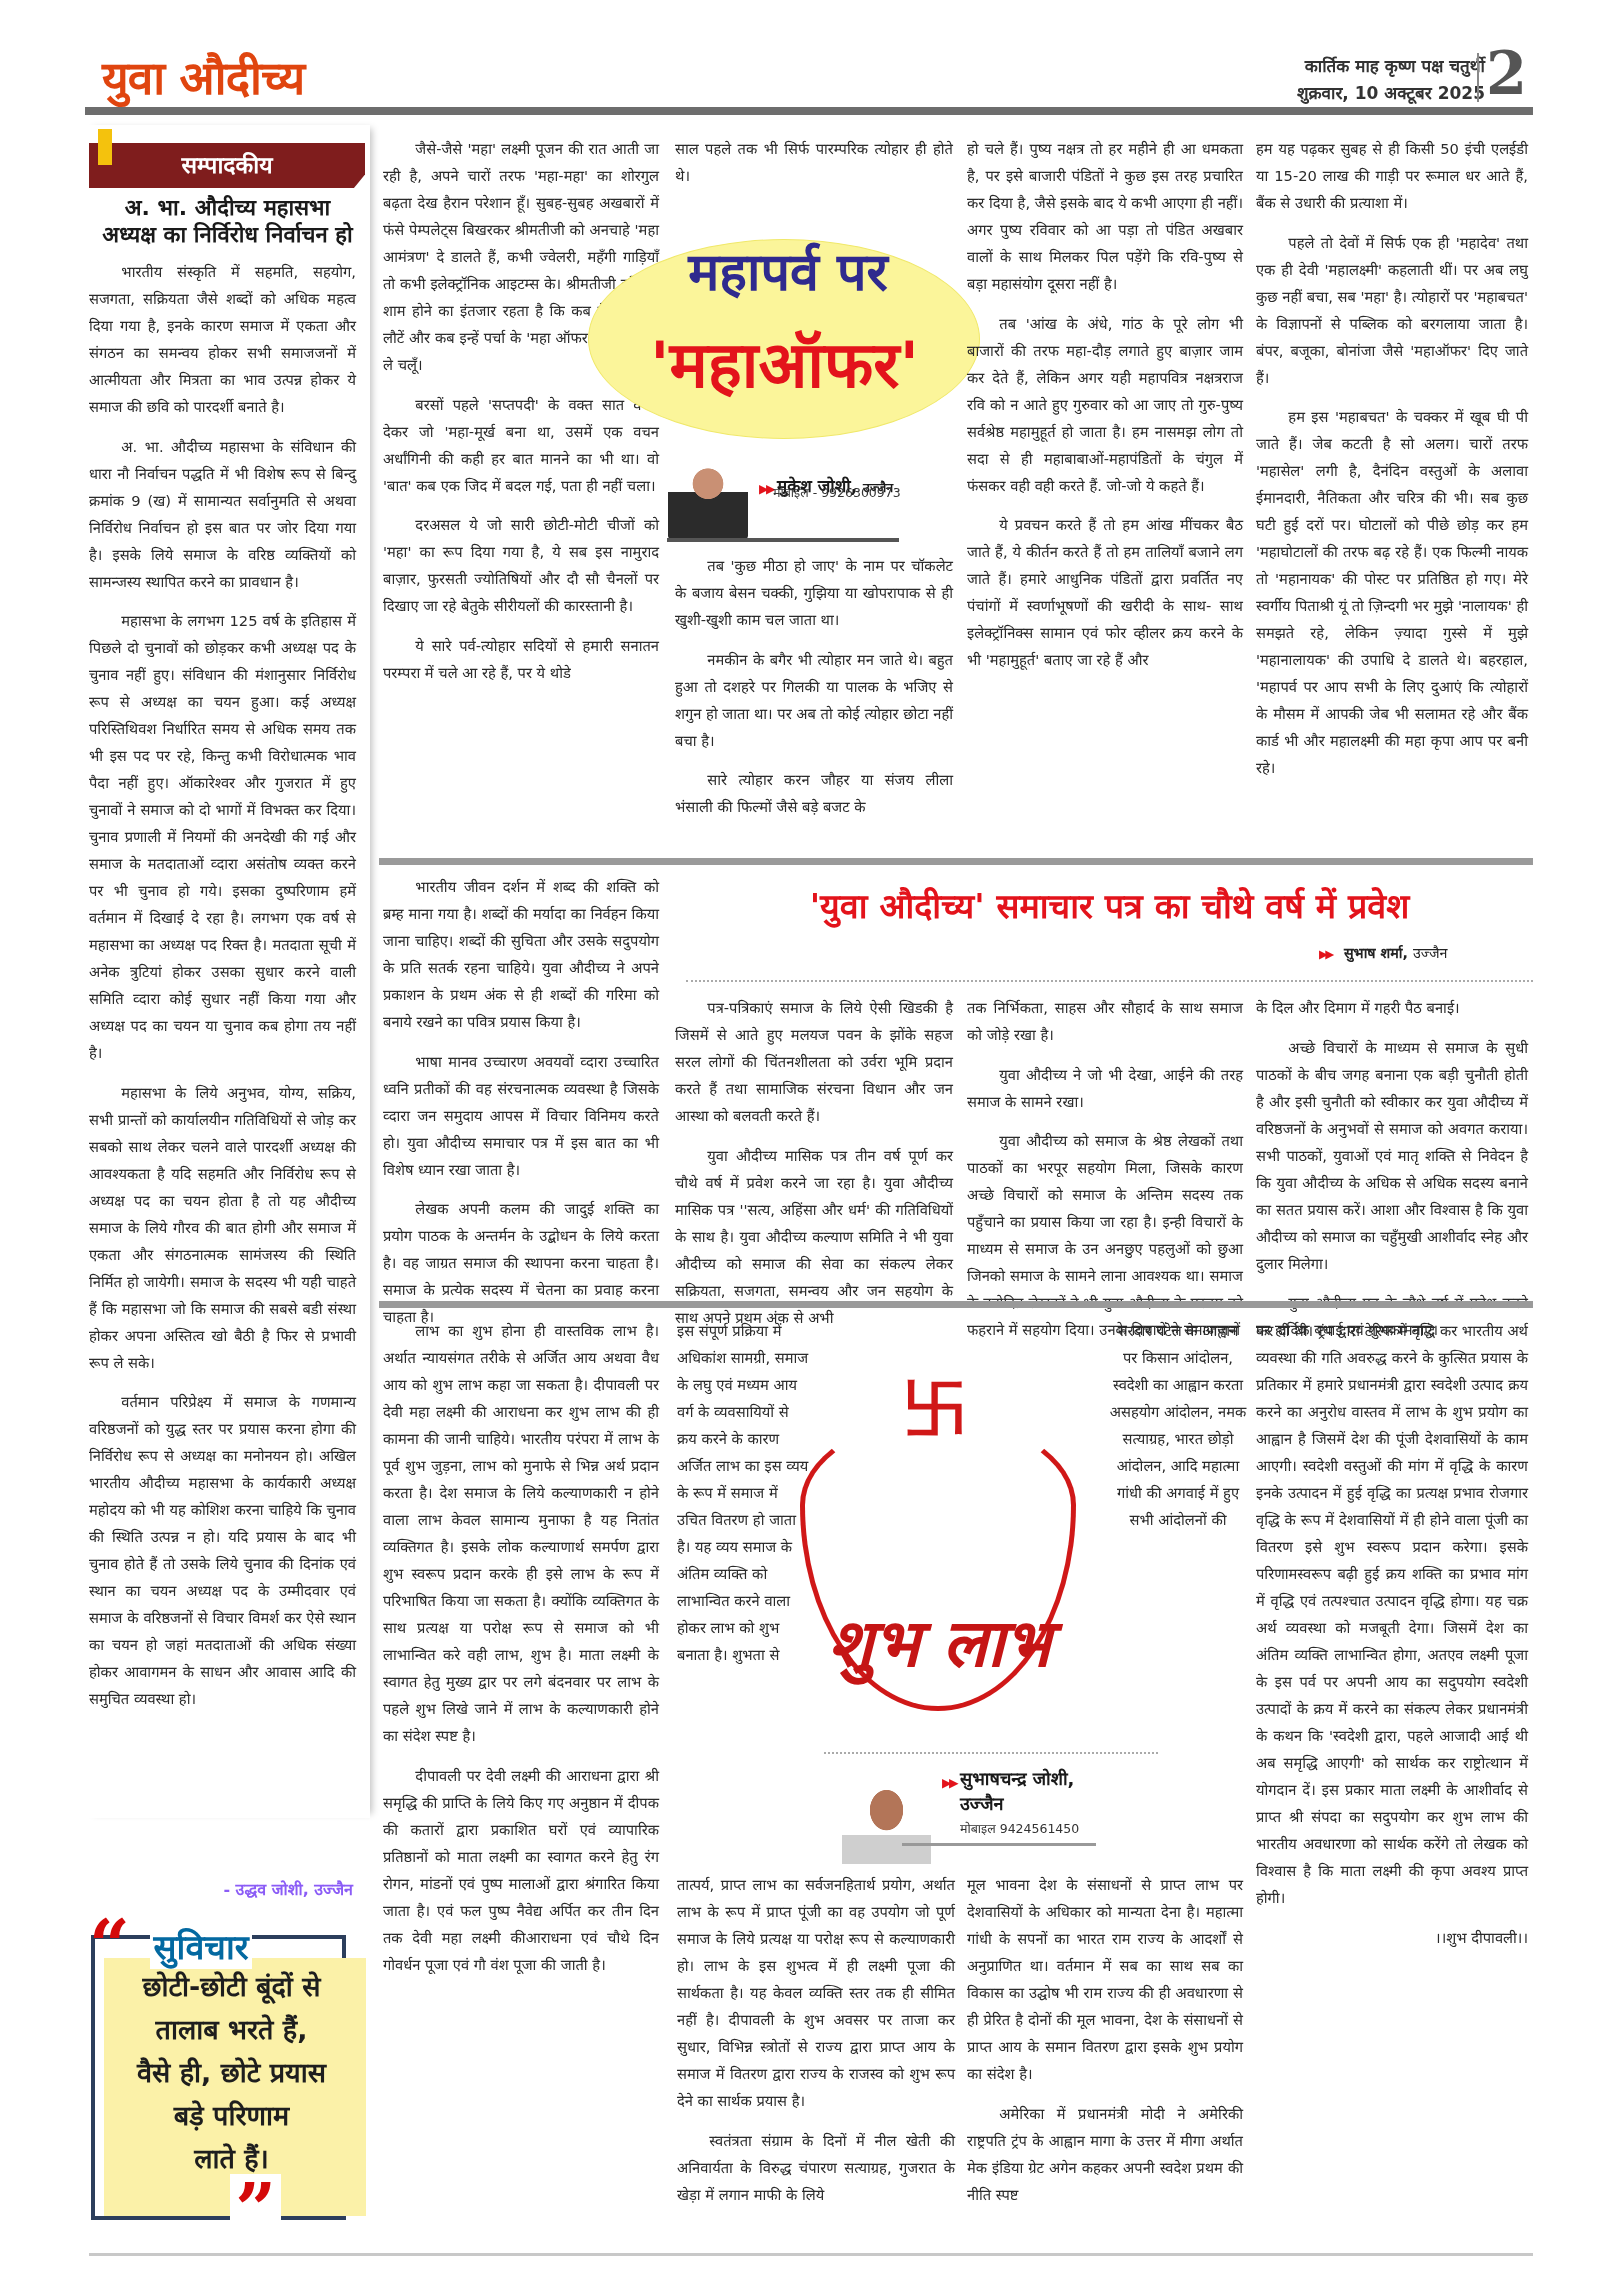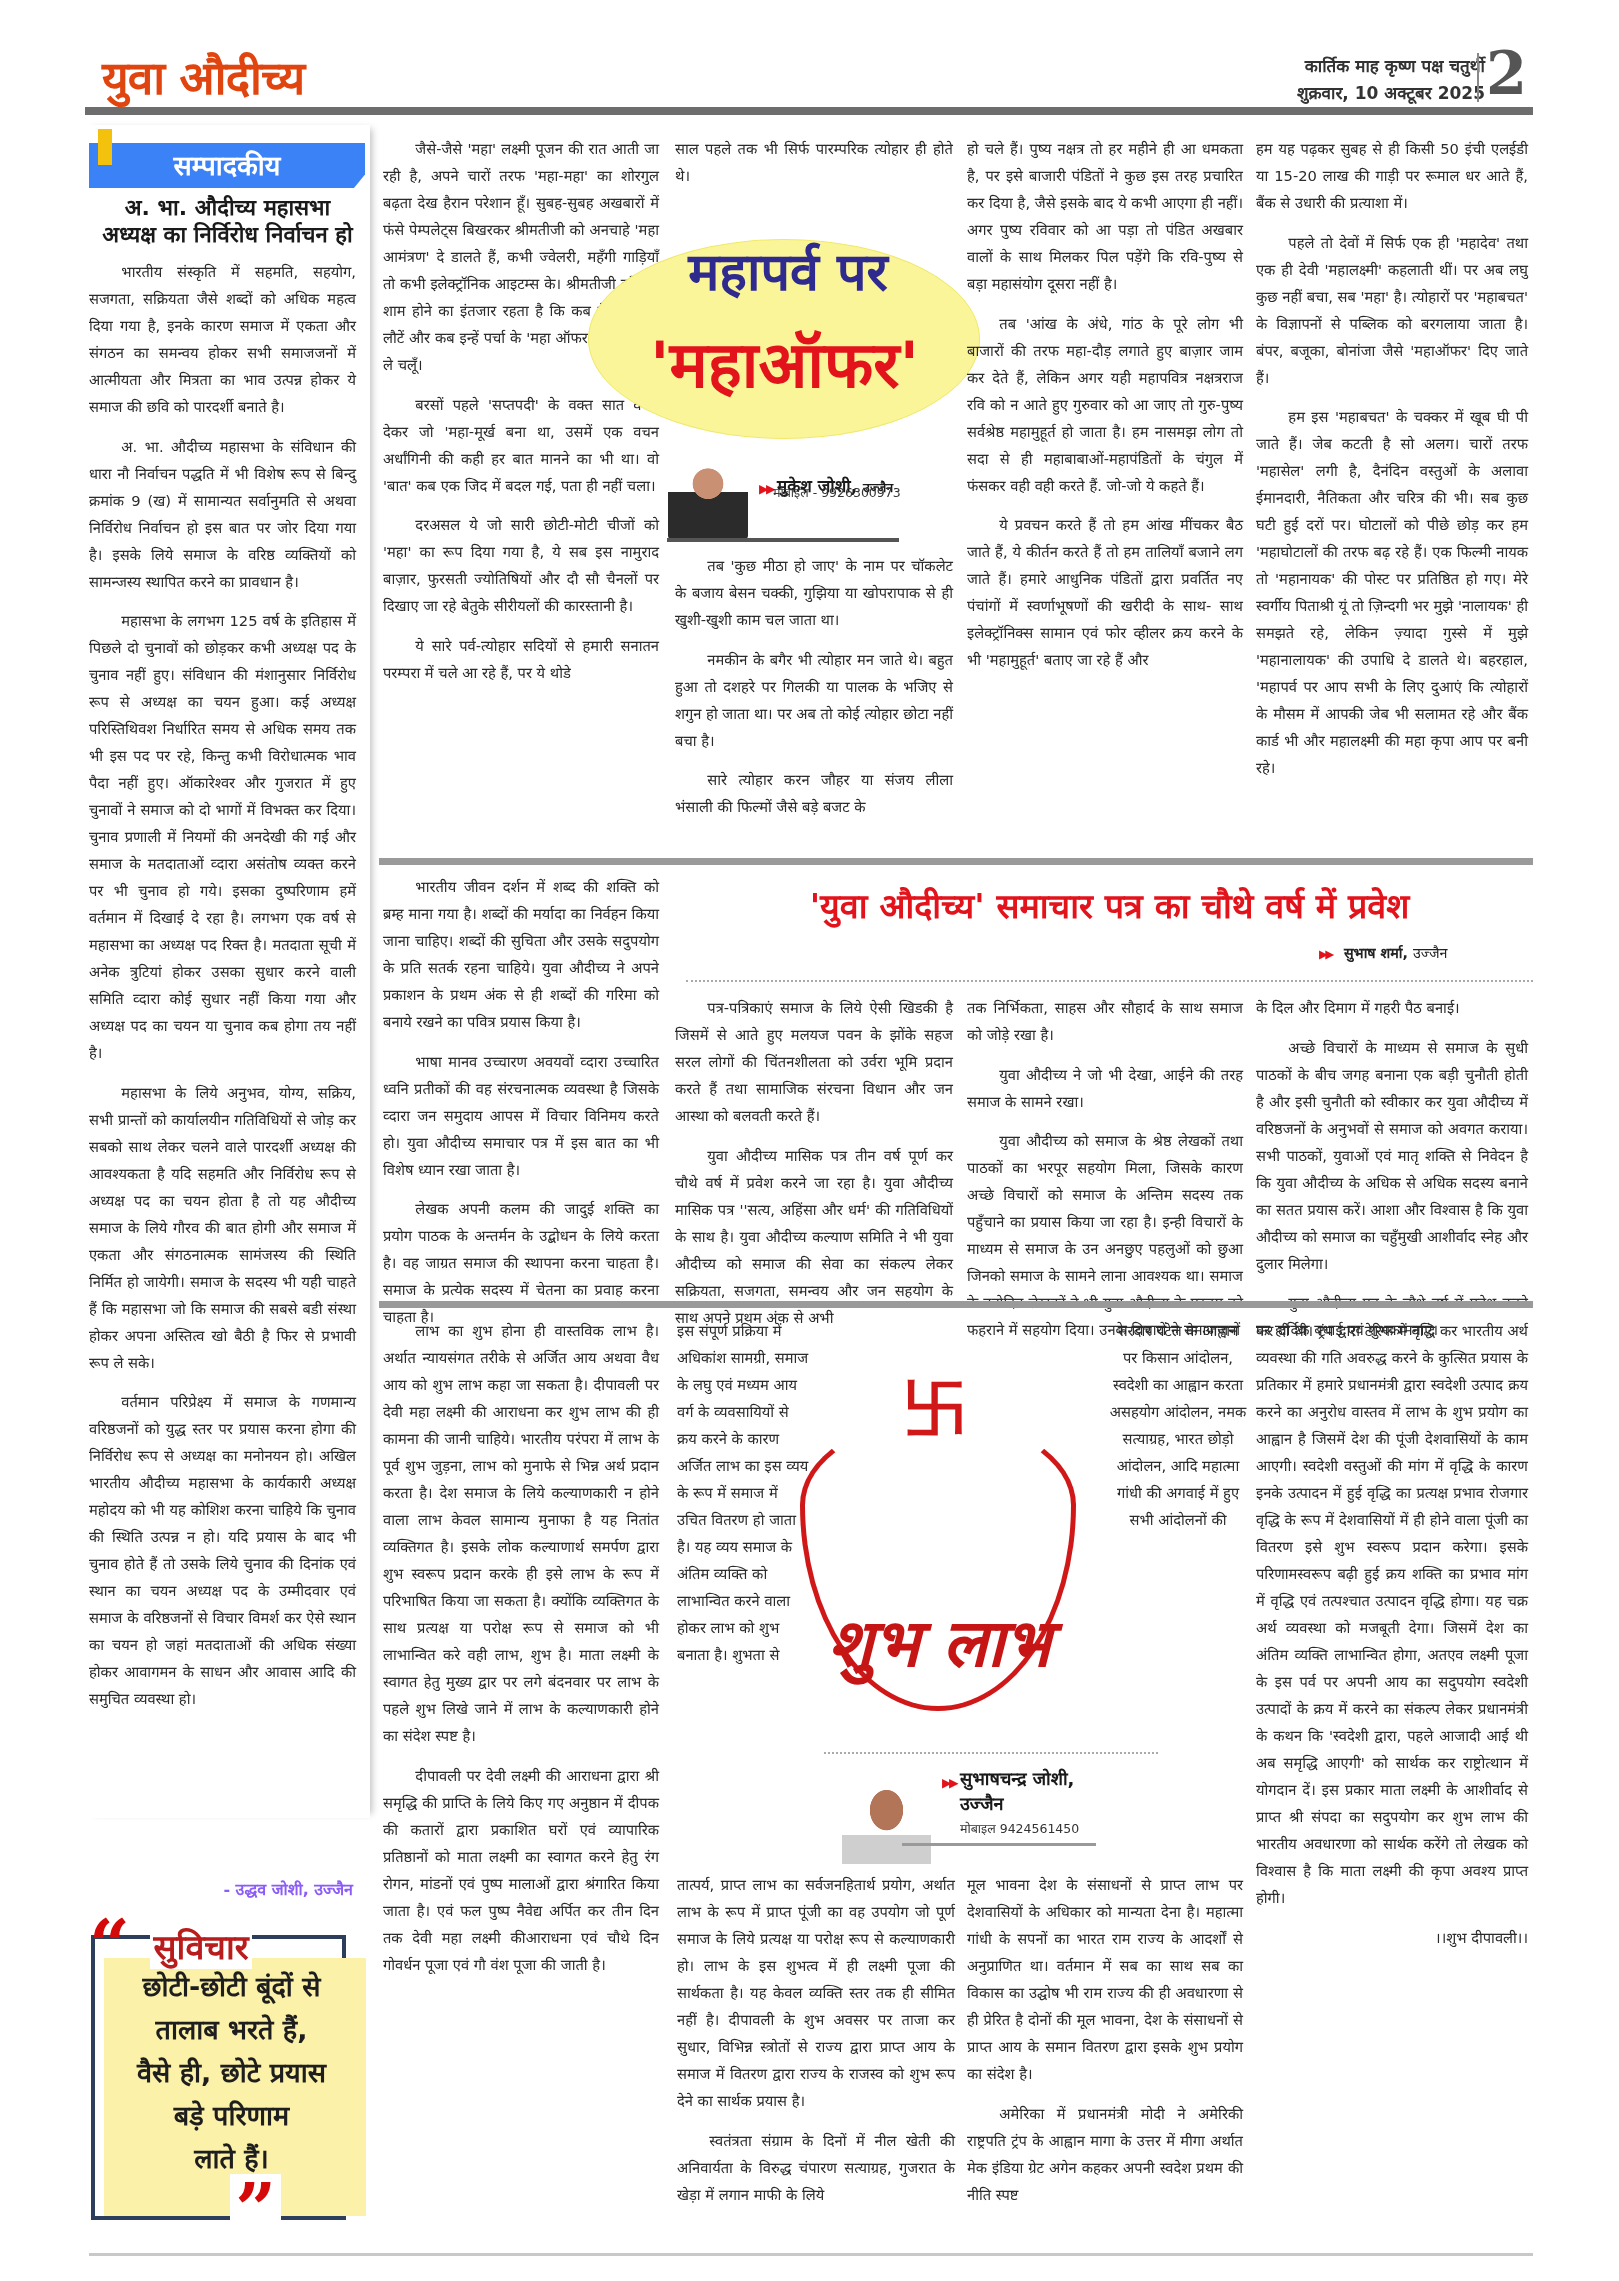--- a/index.html
+++ b/index.html
@@ -15,28 +15,28 @@
   
   .masthead-title { left: 102px; top: 45px; font-size: 46px; font-weight: bold; color: #e0450f; letter-spacing: -0.9px; }
   .masthead-date { right: 134px; top: 53px; text-align: right; font-size: 17px; font-weight: bold; color: #333; line-height: 27px; }
   .masthead-vbar { left: 1477px; top: 53px; width: 1.8px; height: 49px; background: #888; }
   .masthead-page { left: 1486px; top: 43px; font-size: 59px; font-weight: bold; color: #555; font-family: "DejaVu Serif", serif; line-height: 62px; }
   .masthead-rule { left: 85px; top: 107px; width: 1448px; height: 8px; background: #6d6d6d; }
 
   
   .edit-box { left: 85px; top: 125px; width: 285px; height: 1693px; box-shadow: 5.3px 0 7.1px -3.6px rgba(0,0,0,0.25); }
   .edit-flag { left: 98px; top: 129px; width: 14.3px; height: 36px; background: #f4c20d; }
-  .edit-banner { left: 89px; top: 143px; width: 276px; height: 45px; background: #3b82f6; color: #fff; font-size: 27px; font-weight: bold; text-align: center; line-height: 45px; clip-path: polygon(0 0, 100% 0, 100% 70%, 96% 100%, 0 100%); }
+  .edit-banner { left: 89px; top: 143px; width: 276px; height: 45px; background: #7f1d1d; color: #fff; font-size: 23px; font-weight: bold; text-align: center; line-height: 45px; clip-path: polygon(0 0, 100% 0, 100% 70%, 96% 100%, 0 100%); }
   .edit-headline { left: 85px; top: 194px; width: 285px; font-size: 22px; font-weight: bold; color: #1a1a1a; text-align: center; line-height: 27px; }
   .edit-body { left: 89px; top: 258px; width: 267px; }
   .edit-byline { left: 89px; top: 1878px; width: 264px; text-align: right; color: #8b5cf6; font-weight: bold; font-size: 16px; }
 
   
   .sv-open { left: 89px; top: 1911px; font-size: 71px; color: #d40a0a; font-family: "DejaVu Serif", serif; font-weight: bold; line-height: 71px; }
-  .sv-title { left: 150px; top: 1923px; font-size: 34px; font-weight: bold; color: #b91c1c; background: #fff; padding: 0 3.6px; }
+  .sv-title { left: 150px; top: 1923px; font-size: 34px; font-weight: bold; color: #0369a1; background: #fff; padding: 0 3.6px; }
   .sv-frame { left: 91px; top: 1935px; width: 255px; height: 285px; border: 4.5px solid #2c3e5c; }
   .sv-fill { left: 104px; top: 1958px; width: 262px; height: 258px; background: #fbf1a8; }
   .sv-text { left: 111px; top: 1965px; width: 241px; text-align: center; font-size: 27px; font-weight: bold; line-height: 43px; color: #1e1e1e; }
   .sv-close { left: 230px; top: 2174px; font-size: 71px; color: #d40a0a; font-family: "DejaVu Serif", serif; font-weight: bold; line-height: 71px; background: #fff; padding: 0 5.3px; height: 62px; }
 
   
   .hrule { height: 7.1px; background: #9a9a9a; }
   .dotrule { border-top: 2.7px dotted #aaa; height: 0; }
 
   

